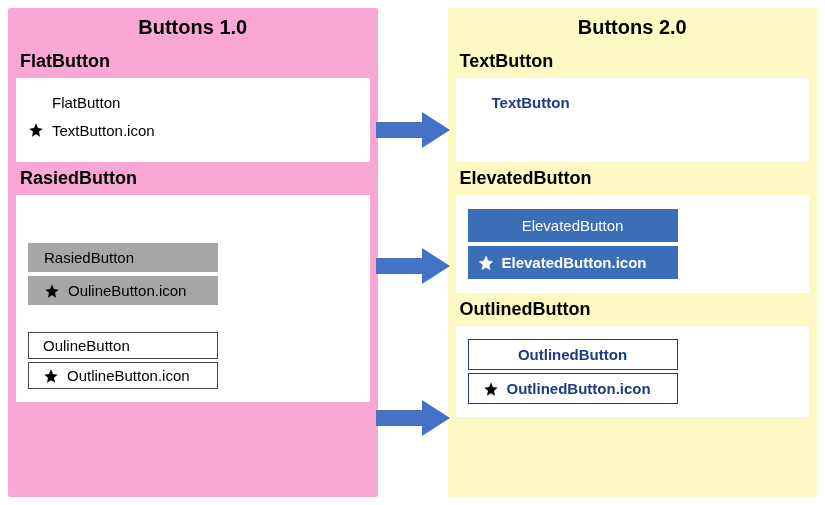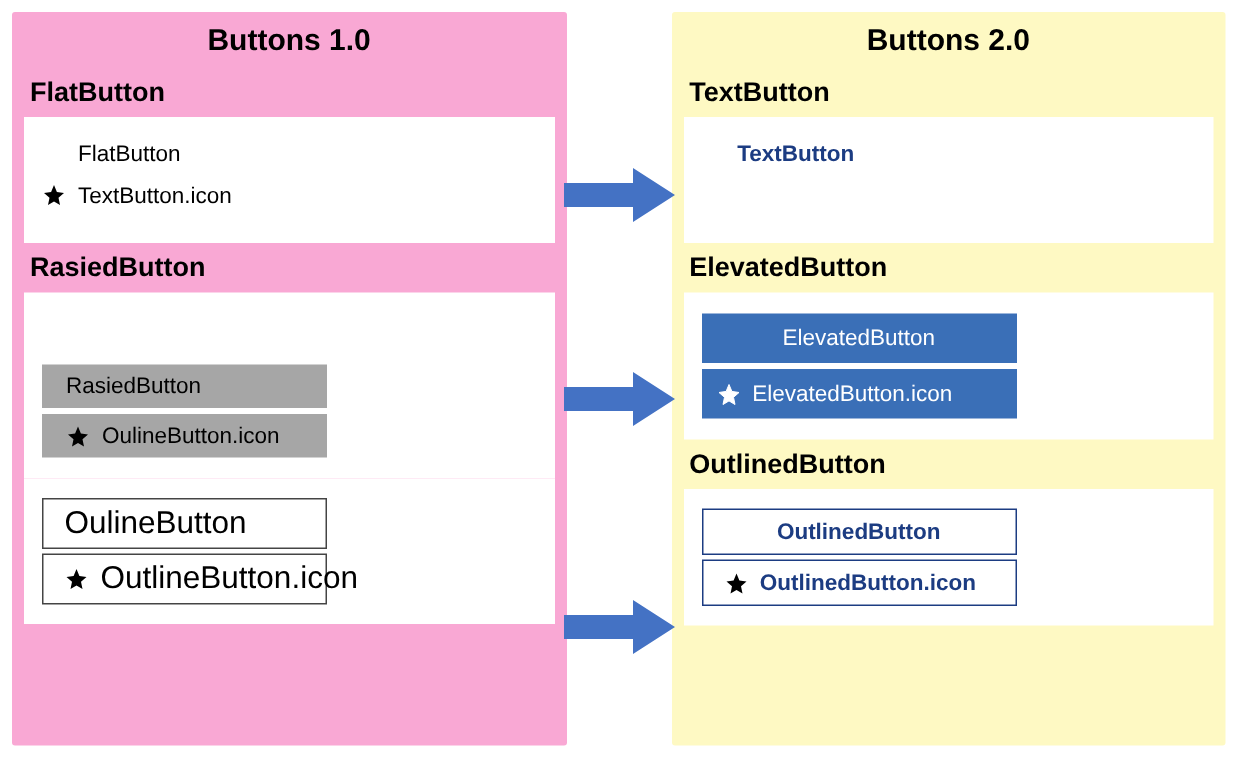--- a/index.html
+++ b/index.html
@@ -69,21 +69,21 @@
     align-items: center;
     gap: 8px;
   }
   
   .pill-outline {
     border: 1px solid #444;
     background: #fff;
     color: #000;
     padding: 4px 14px;
     margin: 3px 0;
-    font-size: 21px;
+    font-size: 15px;
     width: 190px;
     display: flex;
     align-items: center;
     gap: 8px;
   }
 
   
   .col-right .section-label { color: #000; }
   .txt-blue { color: #1c3c82; font-weight: 700; }
   .pill-blue {
@@ -91,21 +91,21 @@
     color: #fff;
     padding: 8px 18px;
     margin: 4px 0;
     font-size: 15px;
     width: 210px;
     display: flex;
     align-items: center;
     justify-content: center;
     gap: 8px;
   }
-  .pill-blue.leftalign { justify-content: flex-start; padding-left:10px;}
+  .pill-blue.leftalign { justify-content: flex-start; padding-left:10px;font-weight:bold;}
   .pill-outline-blue {
     border: 1.5px solid #1c3c82;
     background: #fff;
     color: #1c3c82;
     padding: 6px 14px;
     margin: 3px 0;
     font-size: 15px;
     font-weight: 700;
     width: 210px;
     display: flex;

